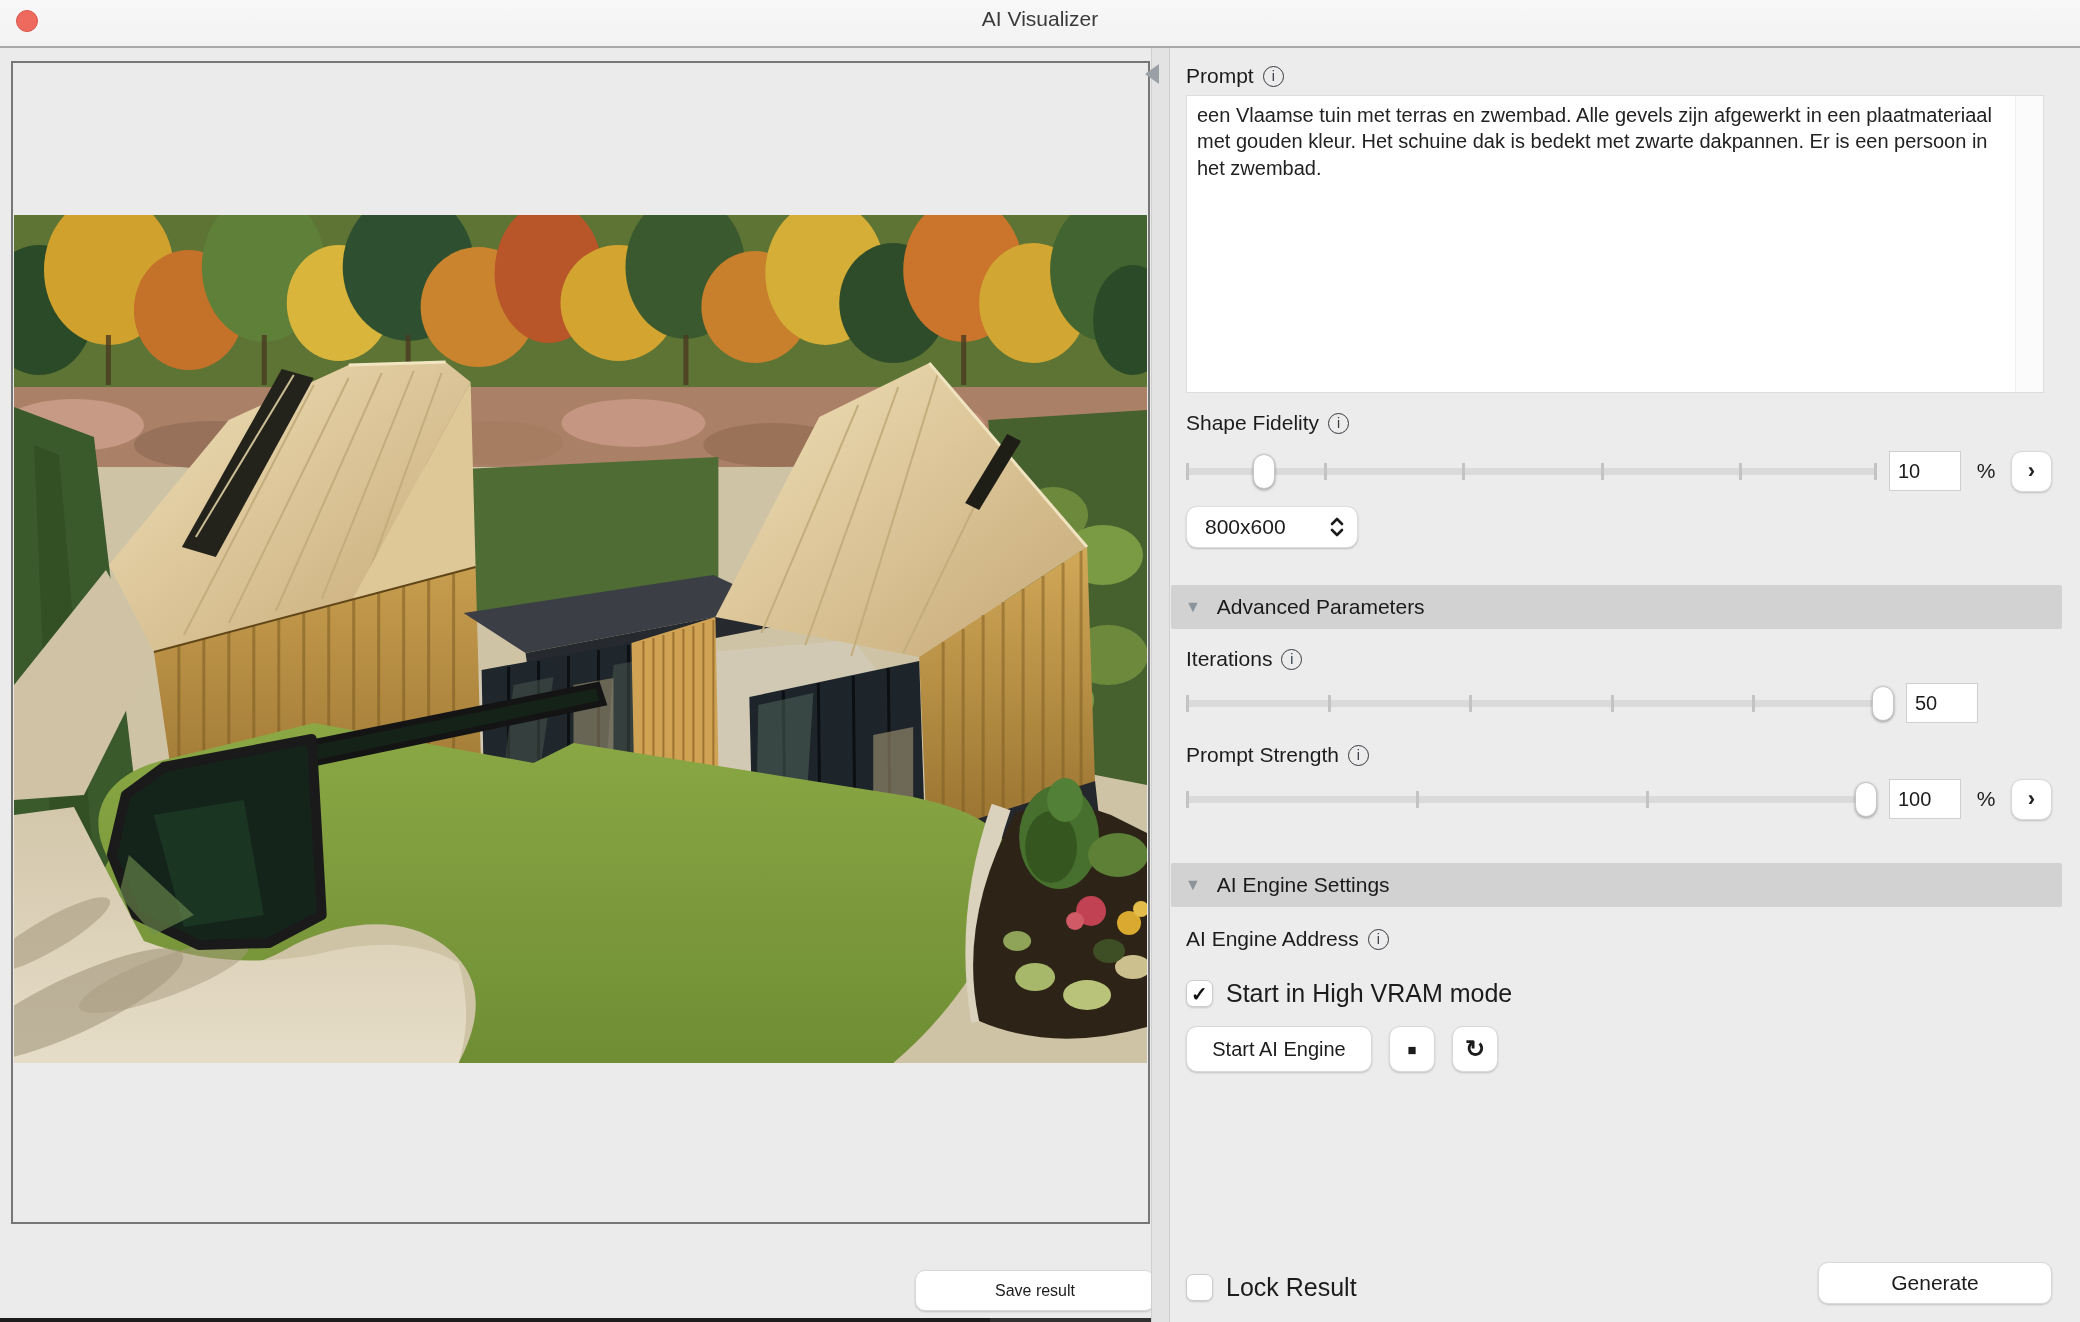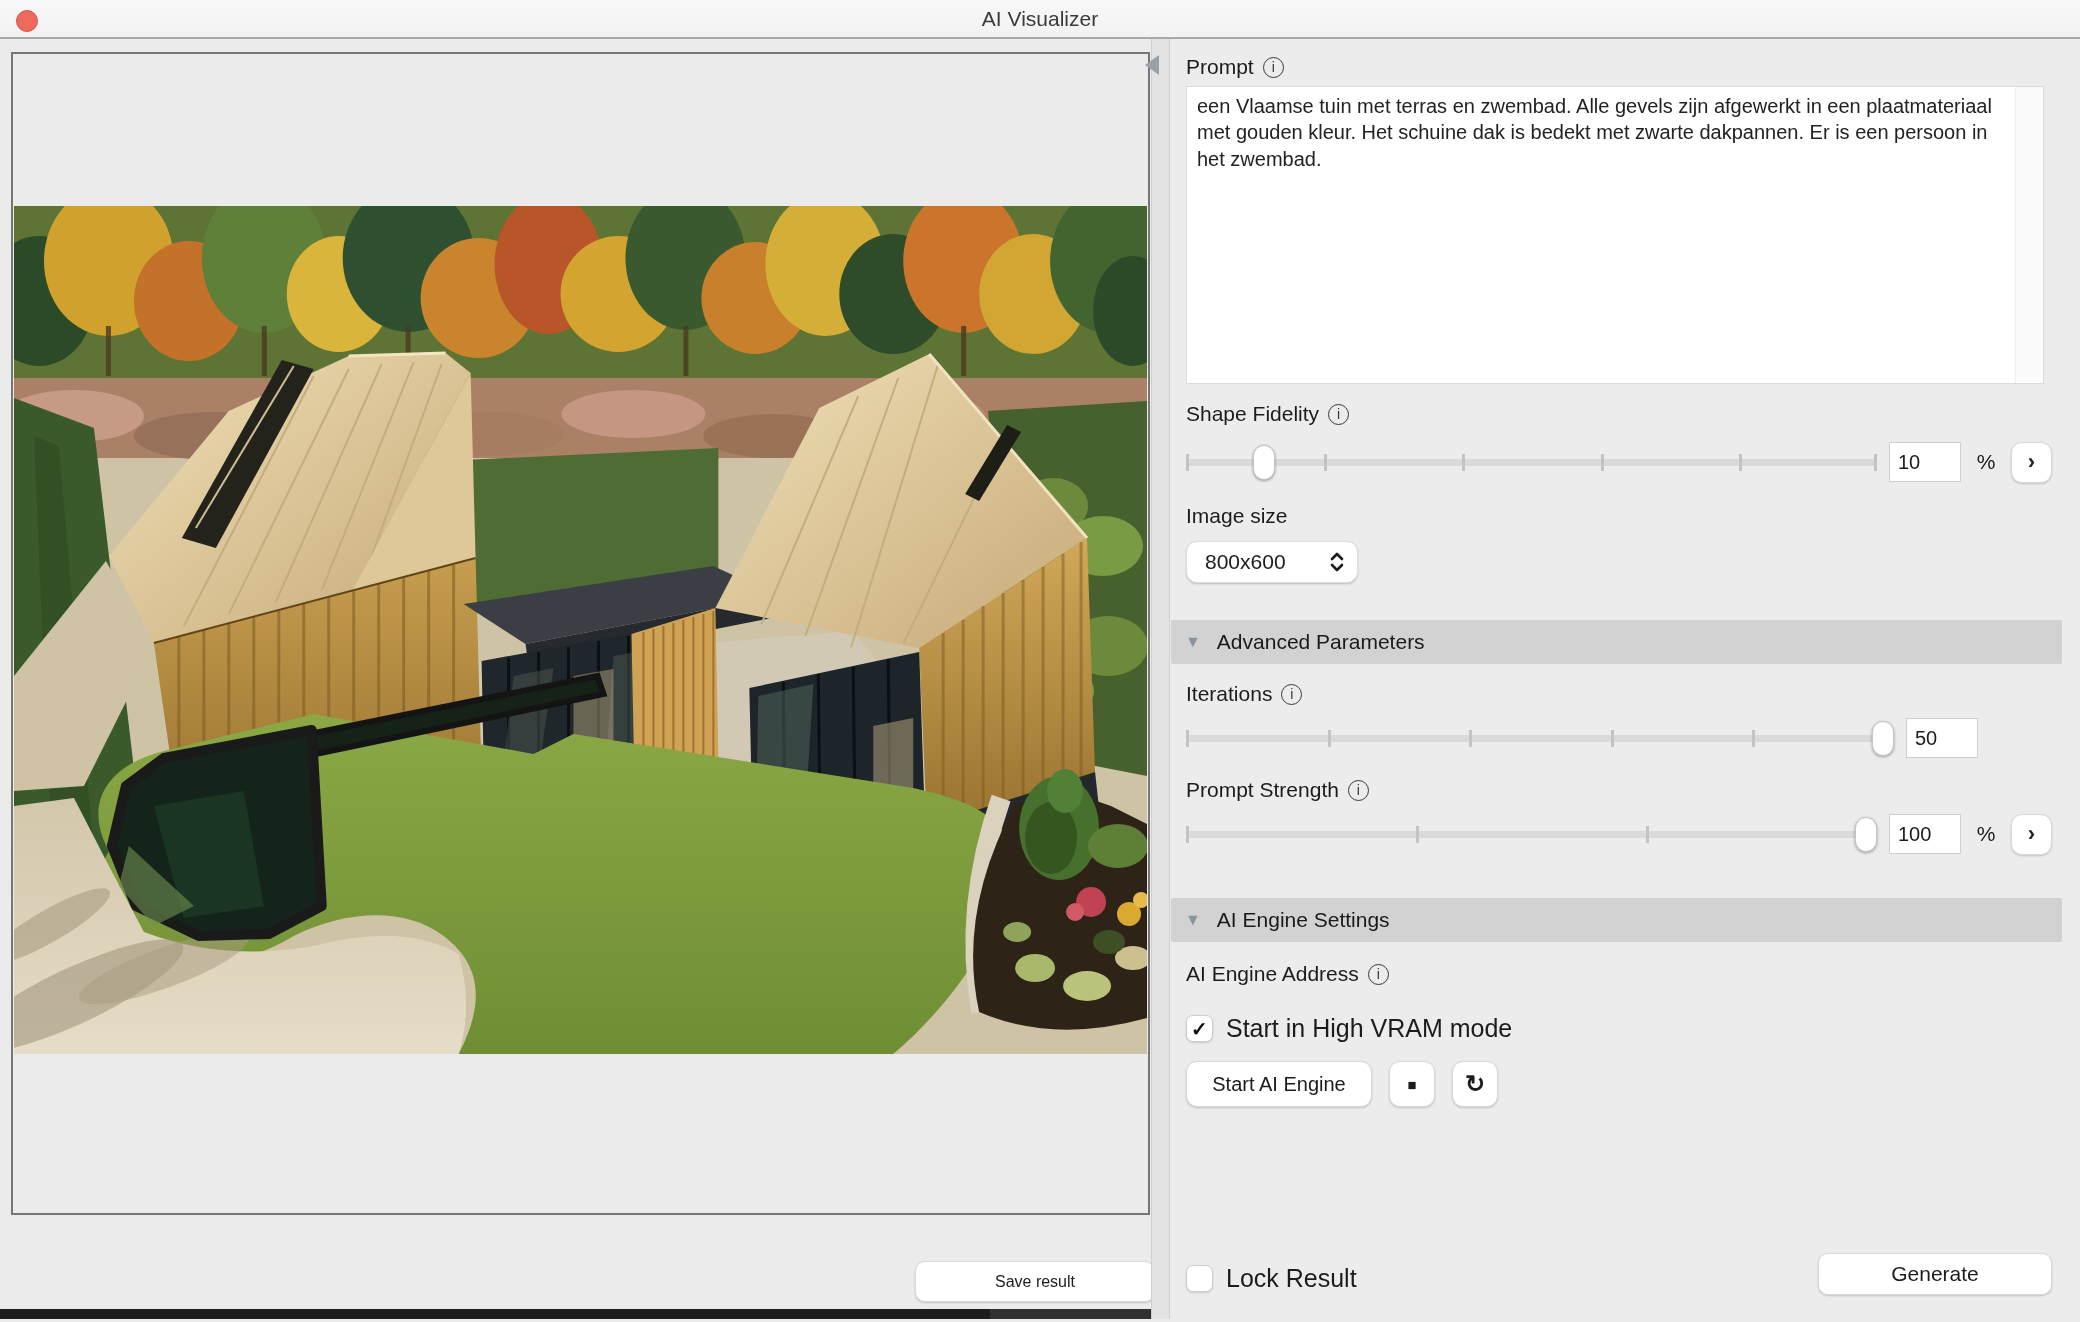--- a/index.html
+++ b/index.html
@@ -1,20 +1,20 @@
 <!DOCTYPE html>
 <html><head>
 <meta charset="utf-8">
 <style>
   * { margin:0; padding:0; box-sizing:border-box; }
   html,body { width:2080px; height:1322px; overflow:hidden;
     font-family:"Liberation Sans", sans-serif; background:#ececec; color:#1c1c1c; }
 
   
-  .titlebar { position:relative; height:39px; background:linear-gradient(#f8f8f8,#f2f2f2);
+  .titlebar { position:relative; height:48px; background:linear-gradient(#f8f8f8,#f2f2f2);
     border-bottom:2px solid #a9a9a9; }
   .traffic { position:absolute; left:16px; top:10px; width:22px; height:22px; border-radius:50%;
     background:#ef6a5e; border:1px solid #d95348; }
   .win-title { position:absolute; left:0; right:0; top:0; height:38px; display:flex;
     align-items:center; justify-content:center; font-size:21px; color:#3a3a3a; }
 
   
   .main { position:relative; display:flex; height:1280px; }
   .left-pane { position:relative; width:1157px; background:#ebebeb; }
   .divider { position:relative; width:19px; background:#e3e3e3;
@@ -350,23 +350,20 @@
           <div class="tick" style="left:60%"></div>
           <div class="tick" style="left:80%"></div>
           <div class="tick" style="left:calc(100% - 3px)"></div>
           <div class="handle" style="left: calc(10% - 2.2px);"></div>
         </div>
         <input class="value-box" value="10" style="">
         <span class="unit">%</span>
         <div class="stepper-btn">›</div>
       </div>
 
-      <div class="field-label-row" style="margin-top:20px;">
-        <span>Image size</span>
-      </div>
       <div class="dropdown">
         <span class="dd-label">800x600</span>
         <svg class="chev-stack" width="16" height="22" viewBox="0 0 16 22">
           <path d="M3 8 L8 3 L13 8" fill="none" stroke="#1c1c1c" stroke-width="2.6" stroke-linecap="round" stroke-linejoin="round"></path>
           <path d="M3 14 L8 19 L13 14" fill="none" stroke="#1c1c1c" stroke-width="2.6" stroke-linecap="round" stroke-linejoin="round"></path>
         </svg>
       </div>
 
       <div class="section-bar">
         <span class="tri">▼</span>

